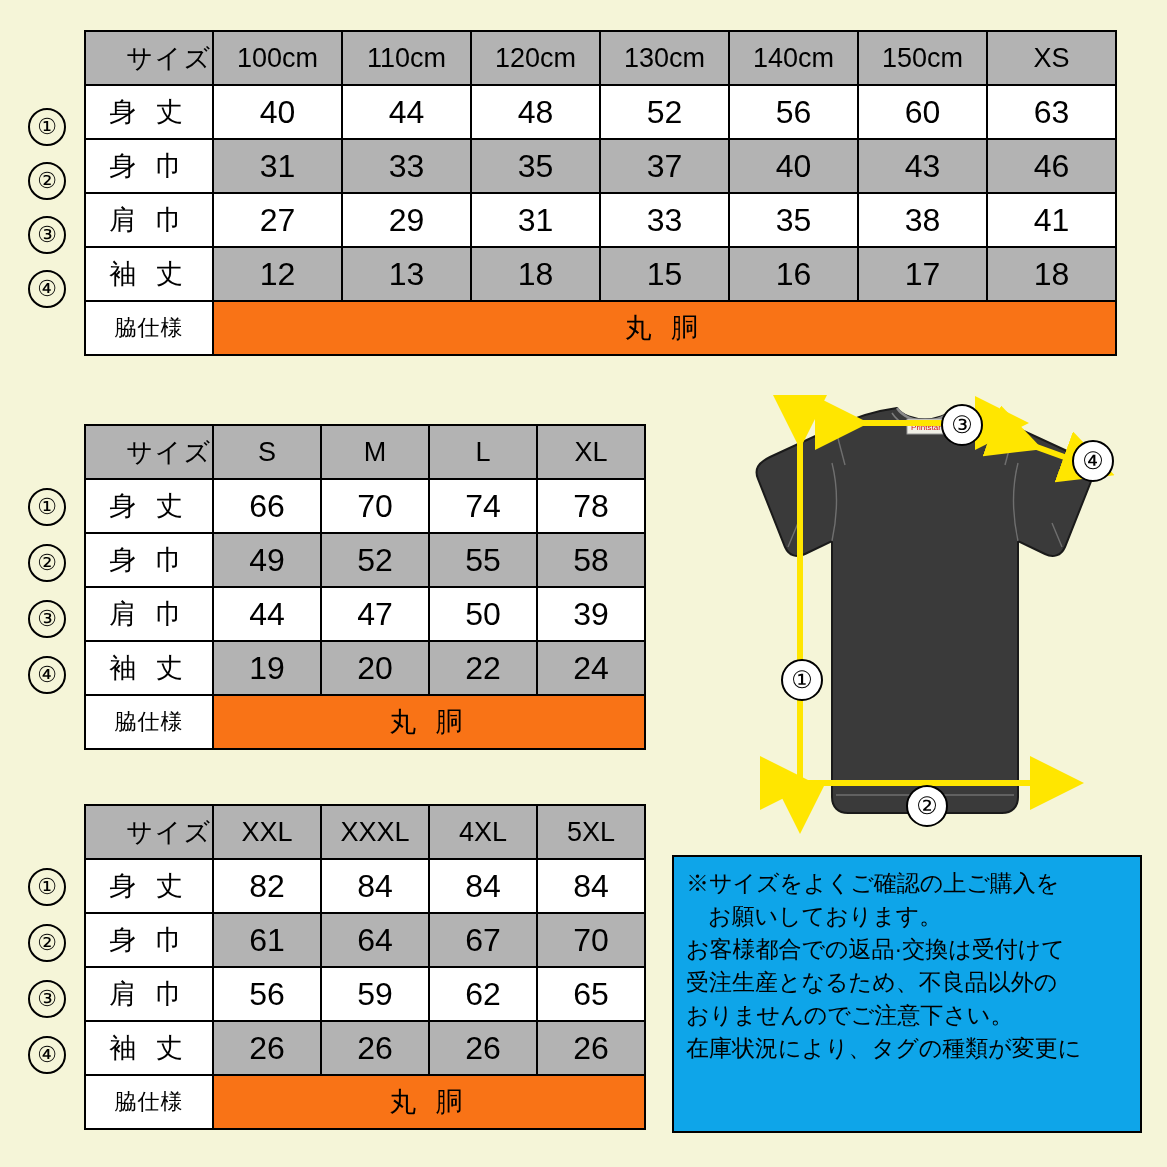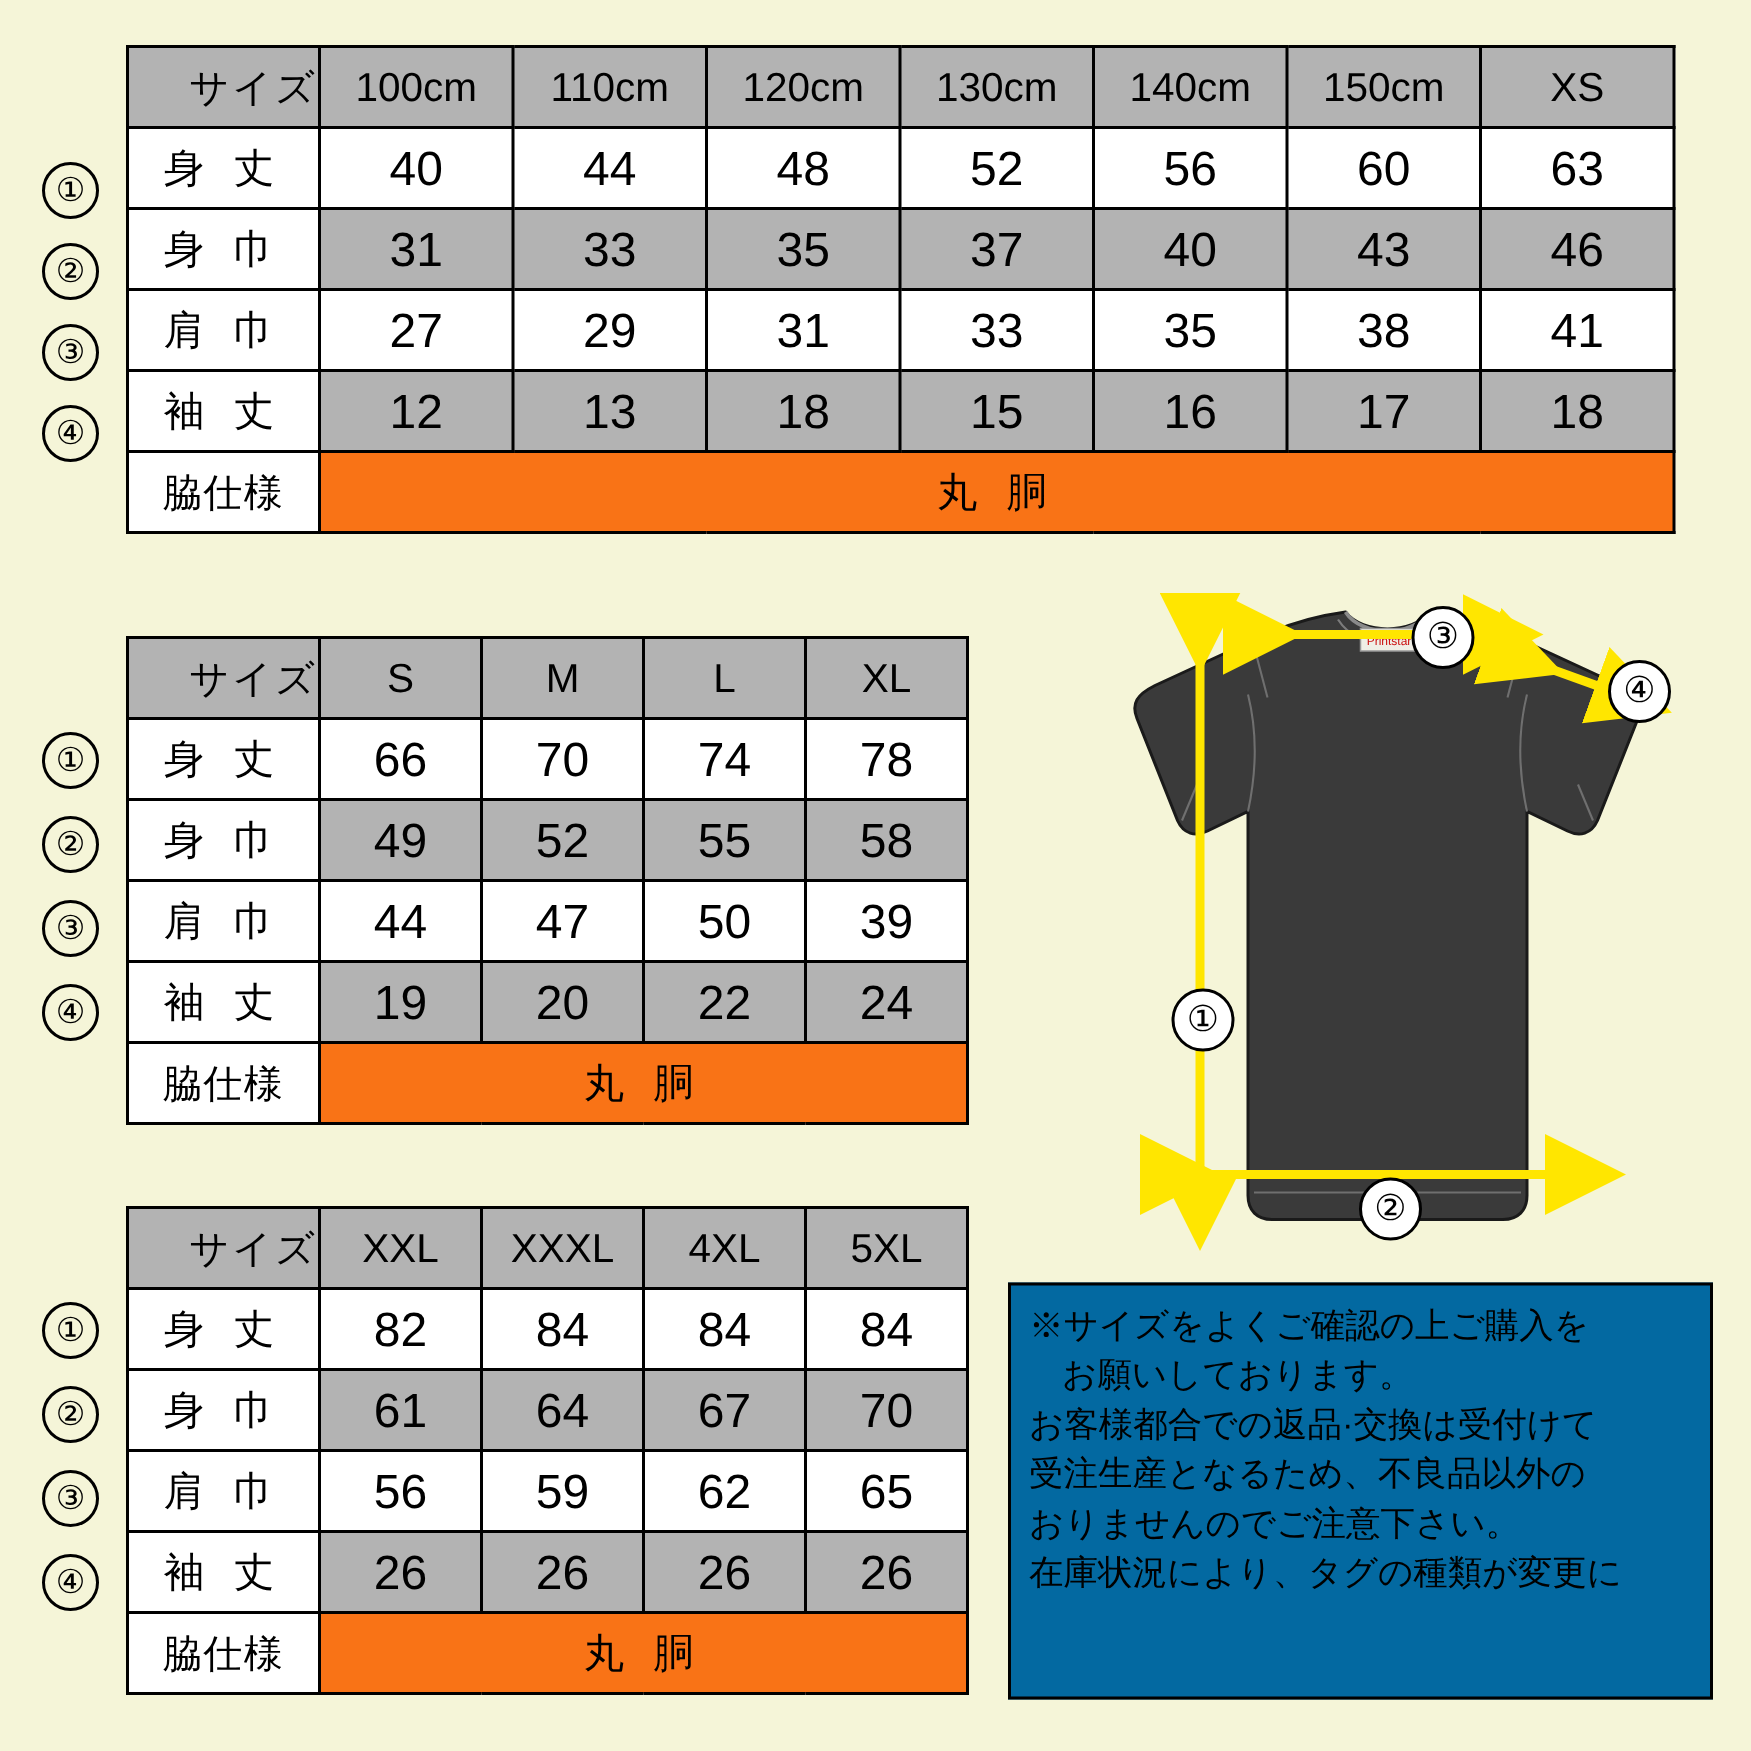--- a/index.html
+++ b/index.html
@@ -58,21 +58,21 @@
   .val.shaded {
     background: #b3b3b3;
   }
   .maru {
     font-size: 27px;
     letter-spacing: 6px;
     background: #f97316;
     height: 52px;
   }
   .wakilabel {
-    font-size: 26px;
+    font-size: 22px;
     background: #fff;
     letter-spacing: 1px;
   }
 
   
   .num-col {
     position: absolute;
     width: 44px;
   }
   .circ {
@@ -116,21 +116,21 @@
   }
 
   
   .note-box {
     position: absolute;
     left: 672px;
     top: 855px;
     width: 470px;
     height: 278px;
     border: 2px solid #000;
-    background: #0369a1;
+    background: #0ea5e9;
     box-sizing: border-box;
     padding: 10px 12px 8px 12px;
   }
   .note-line {
     font-size: 23px;
     line-height: 33px;
     color: #000;
     white-space: nowrap;
     letter-spacing: 0px;
   }

